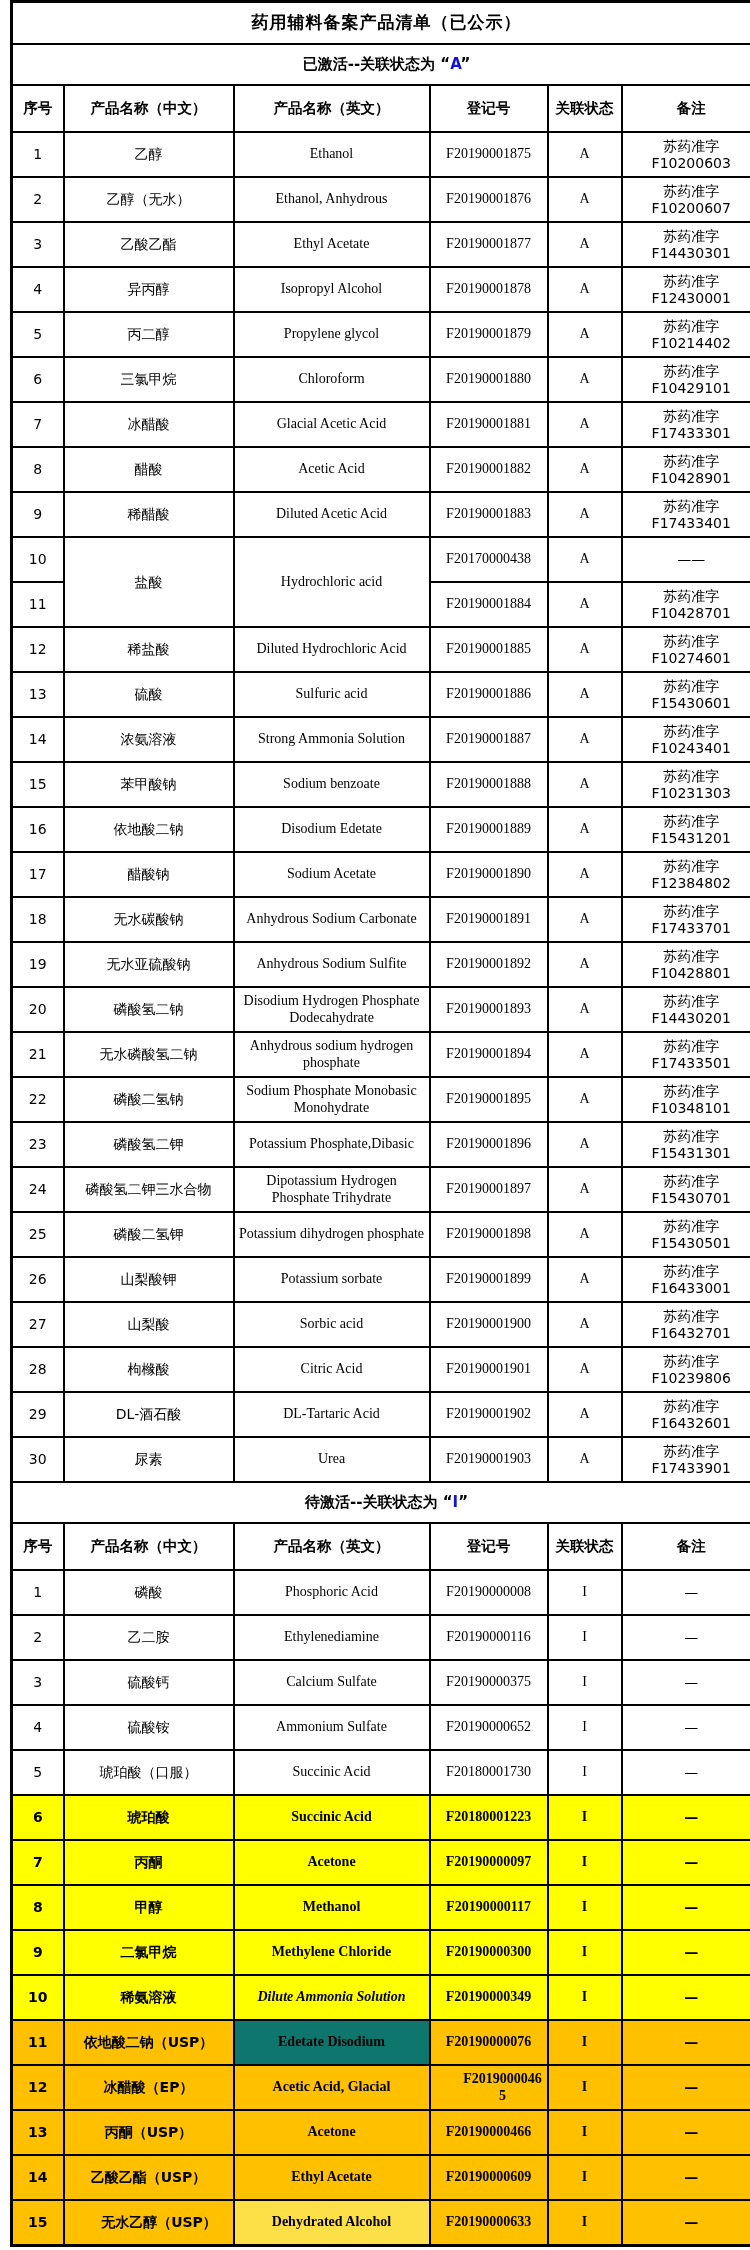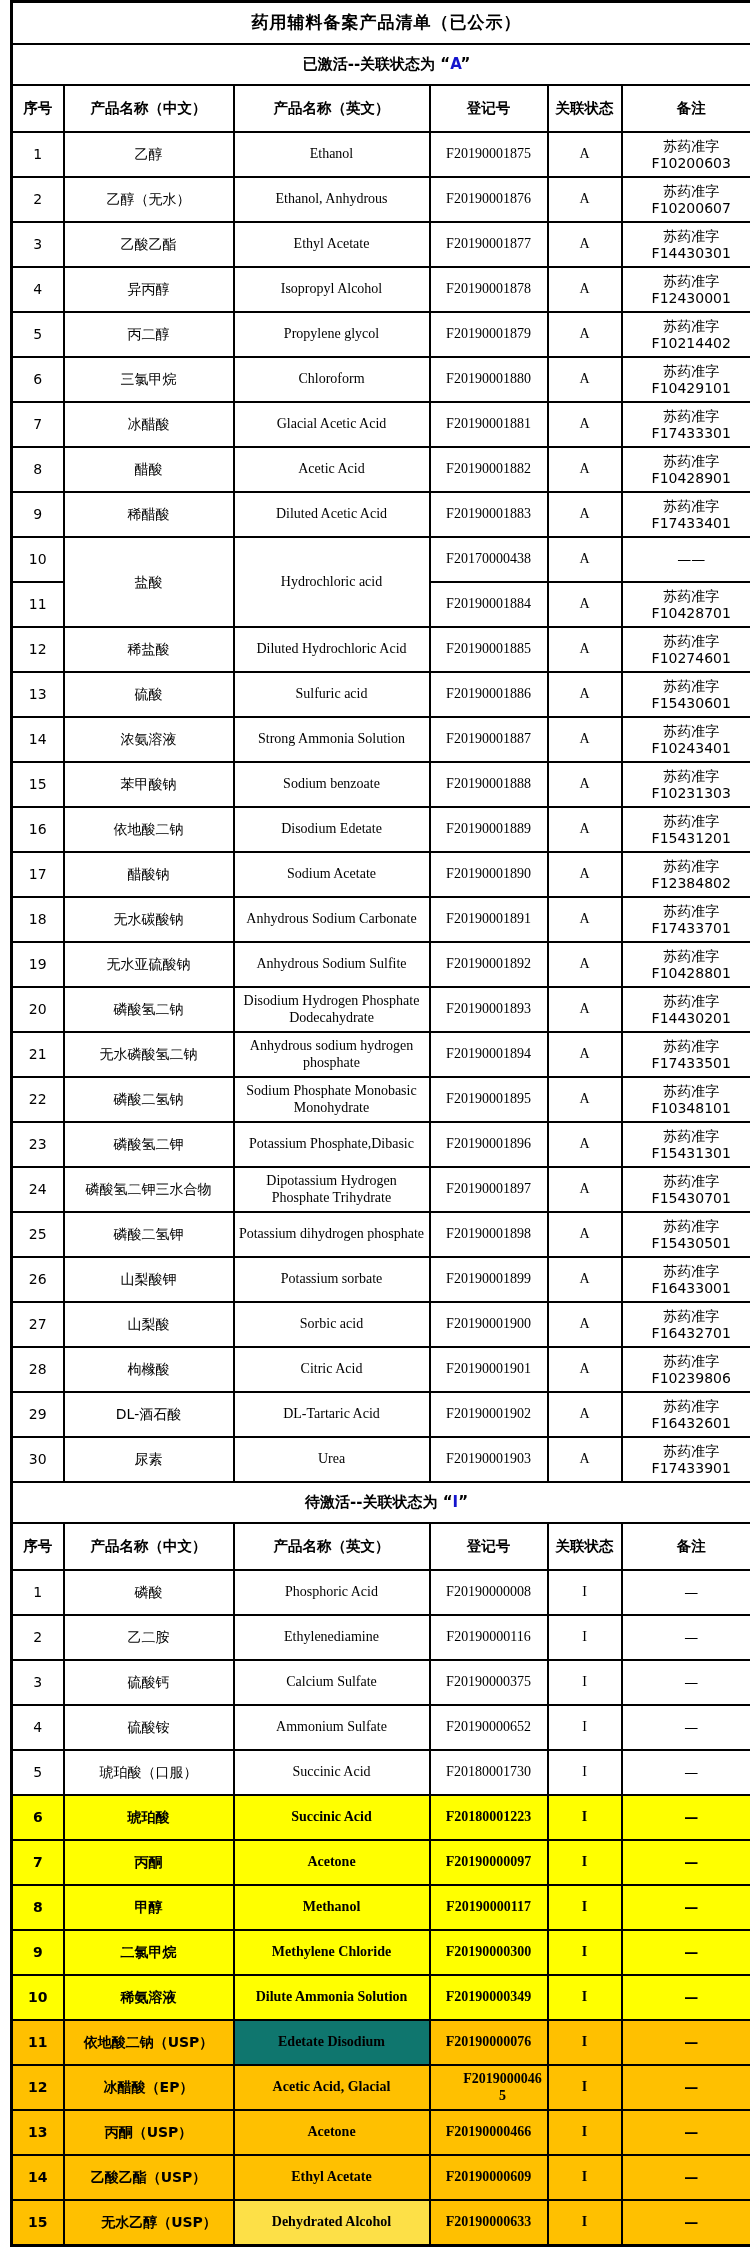--- a/index.html
+++ b/index.html
@@ -410,21 +410,21 @@
           <td class="cell-no" style="background: rgb(255, 255, 0);">9</td>
           <td class="cell-cn" style="background: rgb(255, 255, 0);">二氯甲烷</td>
           <td class="cell-en" style="background: rgb(255, 255, 0);">Methylene Chloride</td>
           <td class="cell-reg" style="background: rgb(255, 255, 0);">F20190000300</td>
           <td class="cell-status" style="background: rgb(255, 255, 0);">I</td>
           <td class="cell-note" style="background: rgb(255, 255, 0);">—</td>
         </tr>
         <tr class="data-row hl">
           <td class="cell-no" style="background: rgb(255, 255, 0);">10</td>
           <td class="cell-cn" style="background: rgb(255, 255, 0);">稀氨溶液</td>
-          <td class="cell-en" style="background: rgb(255, 255, 0);">Dilute Ammonia Solution</td>
+          <td class="cell-en" style="background: rgb(255, 255, 0); font-style: italic;">Dilute Ammonia Solution</td>
           <td class="cell-reg" style="background: rgb(255, 255, 0);">F20190000349</td>
           <td class="cell-status" style="background: rgb(255, 255, 0);">I</td>
           <td class="cell-note" style="background: rgb(255, 255, 0);">—</td>
         </tr>
         <tr class="data-row hl">
           <td class="cell-no" style="background: rgb(255, 192, 0);">11</td>
           <td class="cell-cn" style="background: rgb(255, 192, 0);">依地酸二钠（USP）</td>
           <td class="cell-en" style="background: #0f766e;">Edetate Disodium</td>
           <td class="cell-reg" style="background: rgb(255, 192, 0);">F20190000076</td>
           <td class="cell-status" style="background: rgb(255, 192, 0);">I</td>

